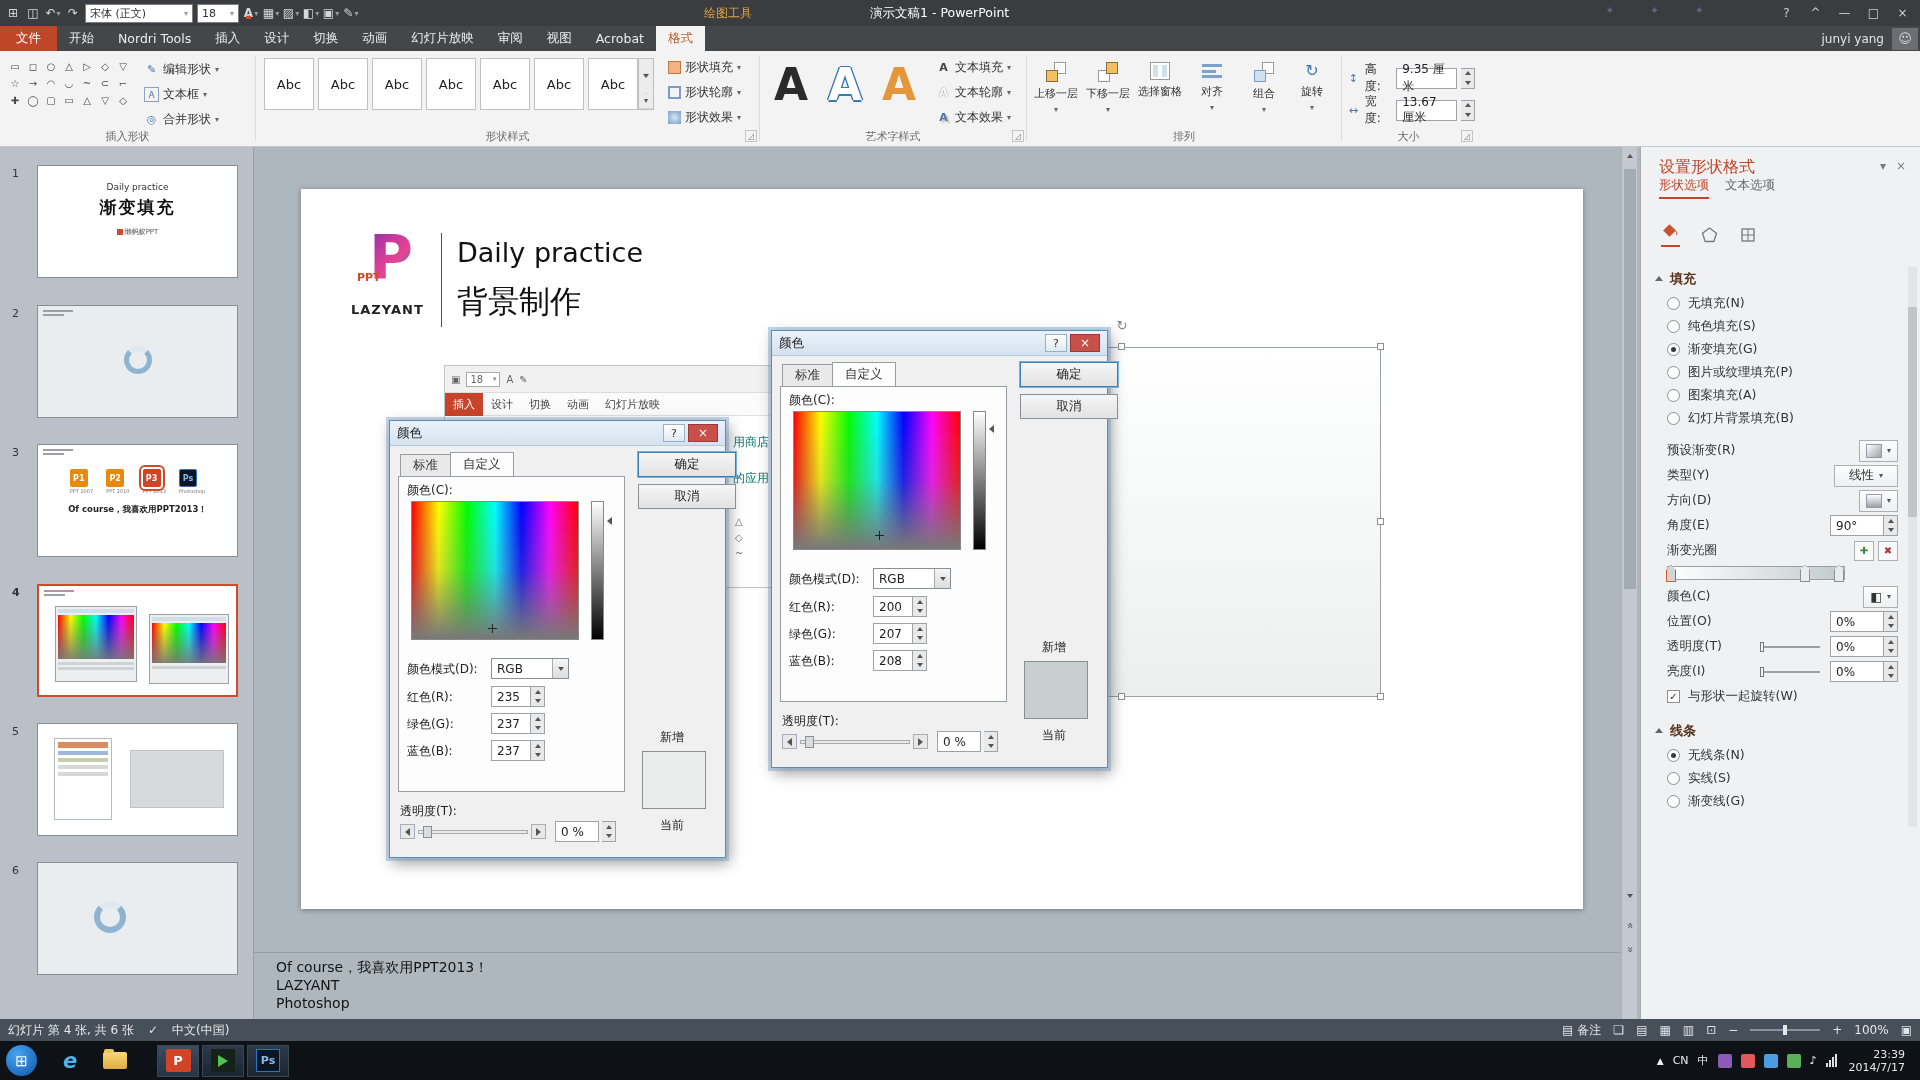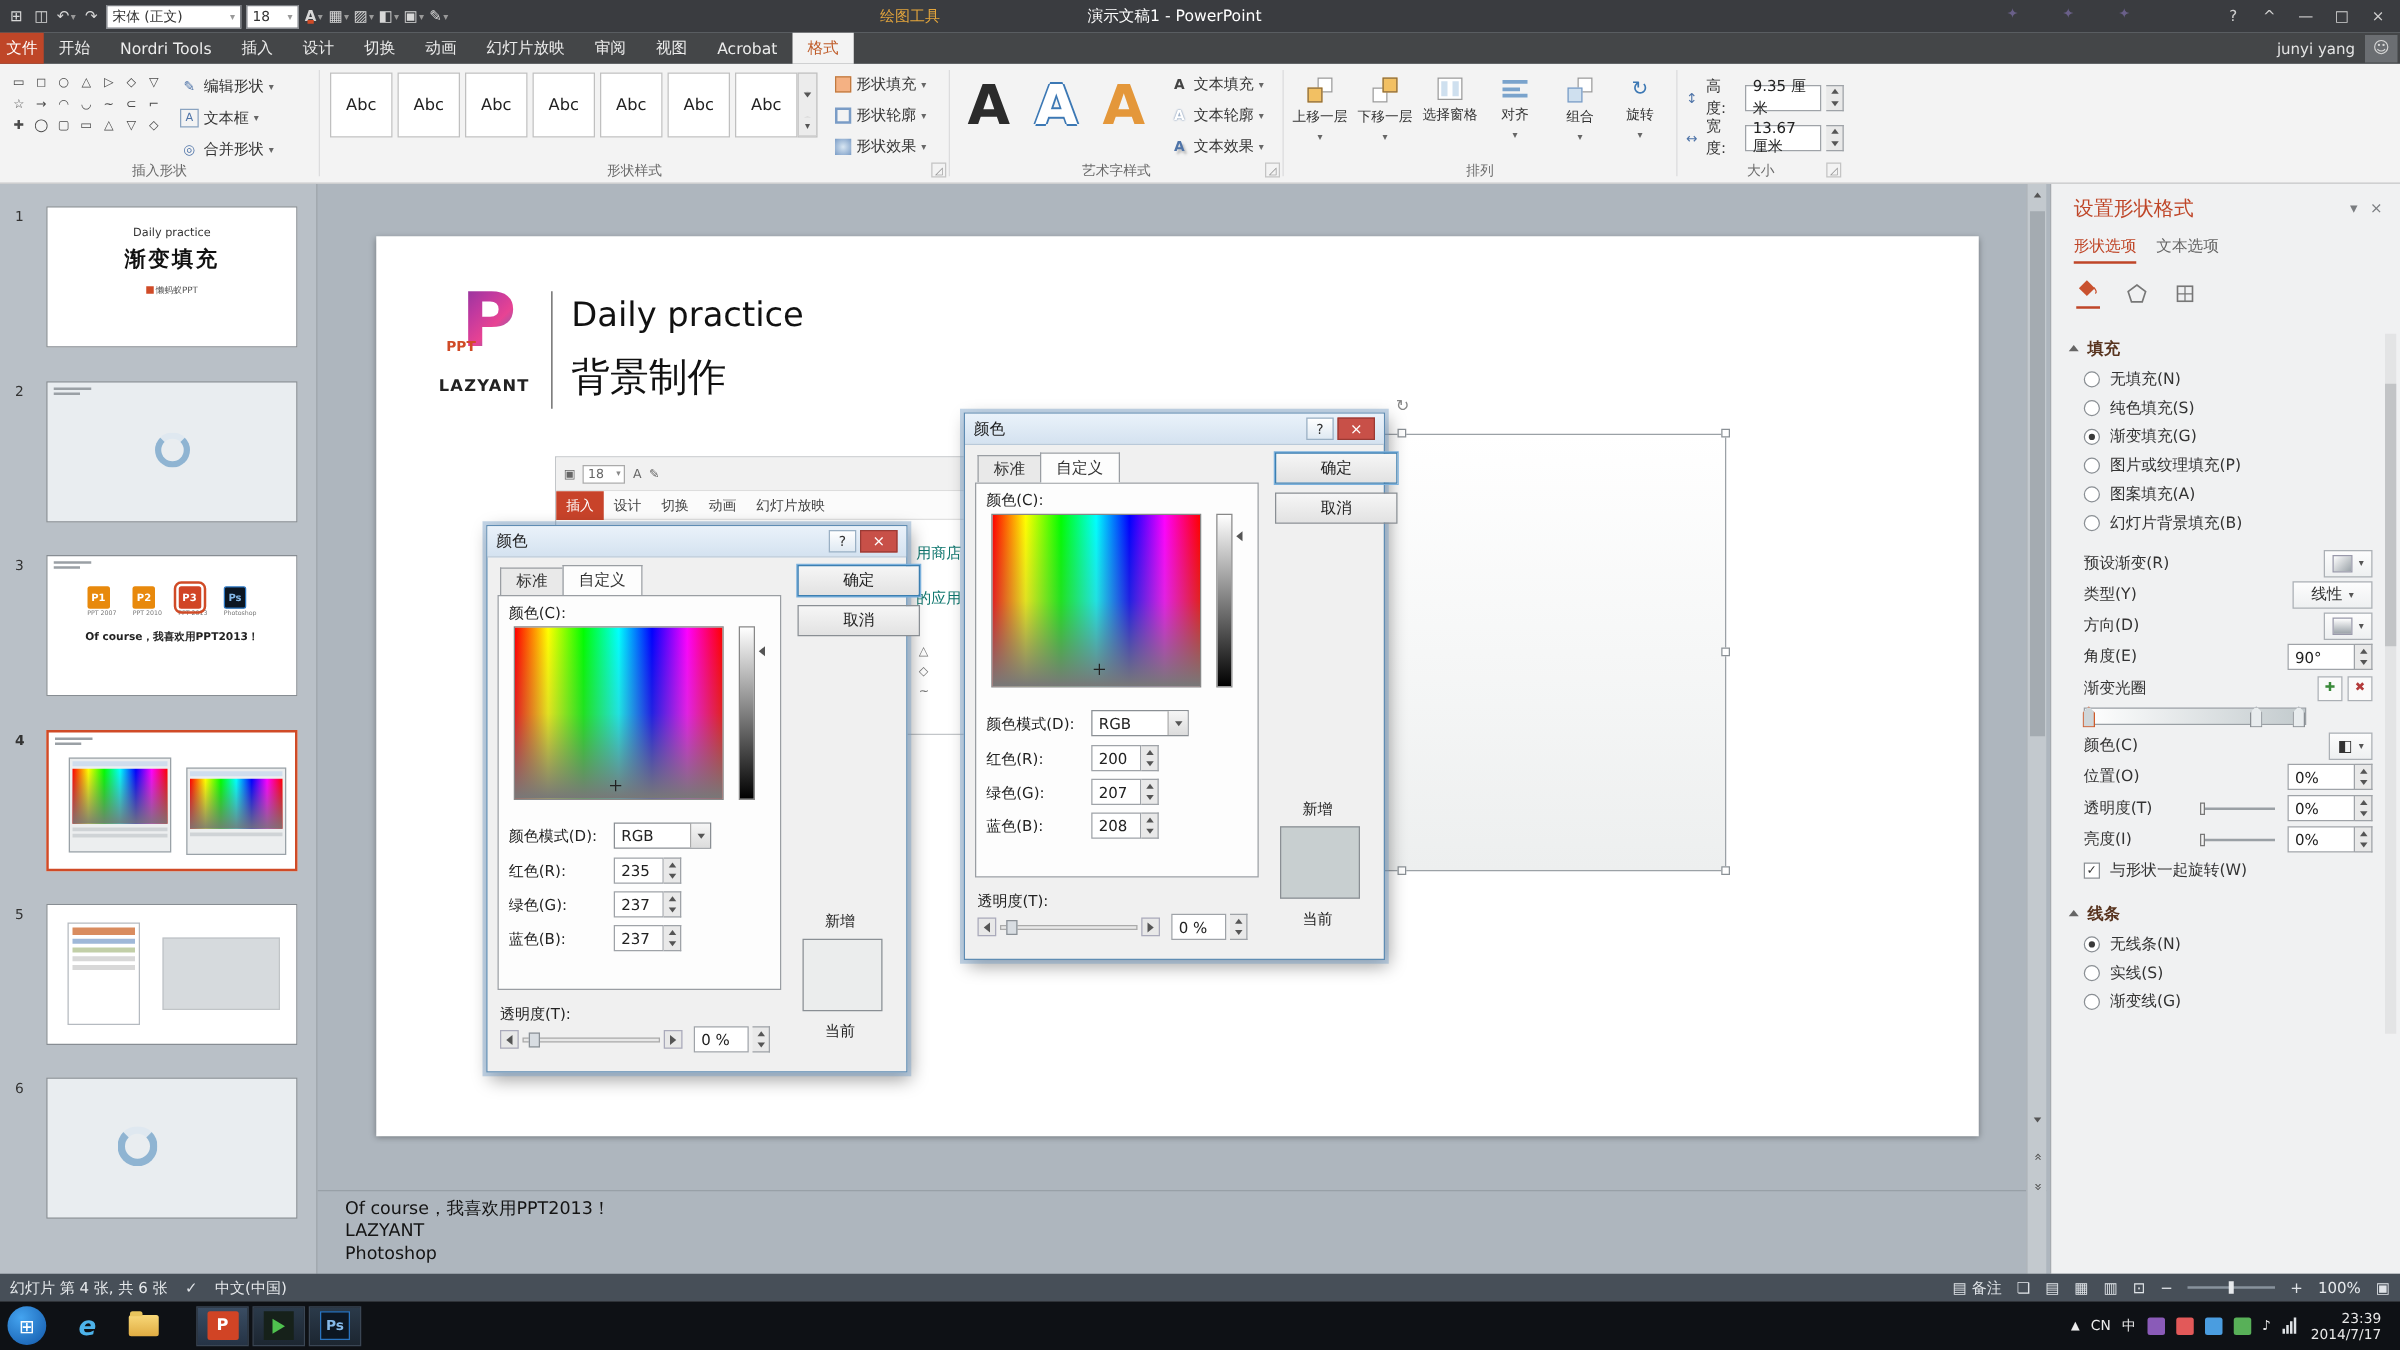--- a/index.html
+++ b/index.html
@@ -12,21 +12,21 @@
 .qcombo{height:19px;background:#fff;border:1px solid #7a7d82;color:#333;font-size:11px;display:flex;align-items:center;gap:4px;padding:0 4px;margin:0 2px}
 .acolor{position:relative;font-weight:bold}
 .acolor::after{content:"";position:absolute;left:2px;right:2px;bottom:1px;height:3px;background:#d04b27}
 #ctxtool{position:absolute;left:704px;top:0;height:26px;display:flex;align-items:center;color:#e3a53c;font-size:12px}
 #wintitle{position:absolute;left:870px;top:0;height:26px;display:flex;align-items:center;font-size:12.5px;color:#fff}
 #windecor{position:absolute;right:200px;top:4px;color:#7e6fa8;font-size:11px;letter-spacing:16px;opacity:.7}
 .winbtn{width:29px;height:21px;display:flex;align-items:center;justify-content:center;color:#d0d0d0;font-size:12px}
 
 #tabrow{position:absolute;left:0;top:26px;width:100%;height:25px;background:#444648;display:flex;z-index:59}
 .rtab{display:flex;align-items:center;padding:0 12px;font-size:12.5px;color:#ececec}
-.rtab.file{background:#bf4628;color:#fff;padding:0 5px}
+.rtab.file{background:#bf4628;color:#fff;padding:0 16px}
 .rtab.ctx{background:#f3f3f3;color:#bf5b28}
 #userchip{margin-left:auto;display:flex;align-items:center;gap:8px;padding-right:2px;color:#e4e4e4}
 #avatar{width:26px;height:22px;background:#6b6e72;display:flex;align-items:center;justify-content:center;color:#d8d8d8;font-size:13px}
 
 #ribbon{position:absolute;left:0;top:51px;width:100%;height:96px;background:#f3f3f3;border-bottom:1px solid #c7c8c9;z-index:58}
 .group{position:absolute;top:0;height:95px}
 .glabel{position:absolute;bottom:2px;left:0;width:100%;text-align:center;font-size:11px;color:#6b6b6b}
 .gsep{position:absolute;top:5px;height:85px;width:1px;background:#dcdcdd}
 .launcher{position:absolute;right:2px;bottom:4px;width:12px;height:12px;color:#8a8a8a;font-size:8px;display:flex;align-items:center;justify-content:center;border:1px solid #c4c4c4}
 .sgrid{position:absolute;left:6px;top:7px;width:128px;display:flex;flex-wrap:wrap}
@@ -100,21 +100,21 @@
 #vthumb{position:absolute;left:2px;top:22px;width:12px;height:420px;background:#a4abb1}
 .dblchev{position:absolute;left:0;width:16px;height:22px;display:flex;align-items:center;justify-content:center;color:#555;font-size:11px}
 .rot90{transform:rotate(90deg);letter-spacing:-2px;display:inline-block}
 
 #notesdiv{position:absolute;left:254px;top:952px;width:1383px;height:1px;background:#98a0a7;z-index:2}
 #notes{position:absolute;left:276px;top:958px;font-size:14px;color:#141414;line-height:18px;z-index:2}
 
 #pane{position:absolute;right:0;top:147px;width:280px;bottom:61px;background:#f0f1f2;border-left:1px solid #a6abb0;z-index:40;font-size:12.5px;color:#333}
 #panetitle{position:absolute;left:18px;top:10px;font-size:16px;color:#bf4628}
 .paneico{position:absolute;top:12px;color:#7a7d80;font-size:12px}
-#panetabs{position:absolute;left:18px;top:42px;display:flex;gap:16px;font-size:12.5px}
+#panetabs{position:absolute;left:18px;top:30px;display:flex;gap:16px;font-size:12.5px}
 #panetabs .pt1{color:#bf4628;border-bottom:2px solid #bf4628;padding-bottom:3px}
 #panetabs .pt2{color:#666}
 #paneicons{position:absolute;left:20px;top:74px;display:flex;gap:20px;align-items:flex-end}
 #panebody{position:absolute;left:0;top:110px;right:0;bottom:0;overflow:hidden}
 .phead{display:flex;align-items:center;gap:7px;padding-left:14px;height:27px;font-weight:bold;color:#58341f;font-size:13px}
 .phead .tri{width:0;height:0;border-left:4px solid transparent;border-right:4px solid transparent;border-bottom:5px solid #666}
 .prow{display:flex;align-items:center;height:23px;padding:0 22px 0 26px}
 .prow.tall{height:25px}
 .prow .ctrl{margin-left:auto;display:flex;align-items:center}
 .radio{width:13px;height:13px;border:1px solid #8a8f94;border-radius:50%;background:#fff;margin-right:8px;position:relative;flex:none}

